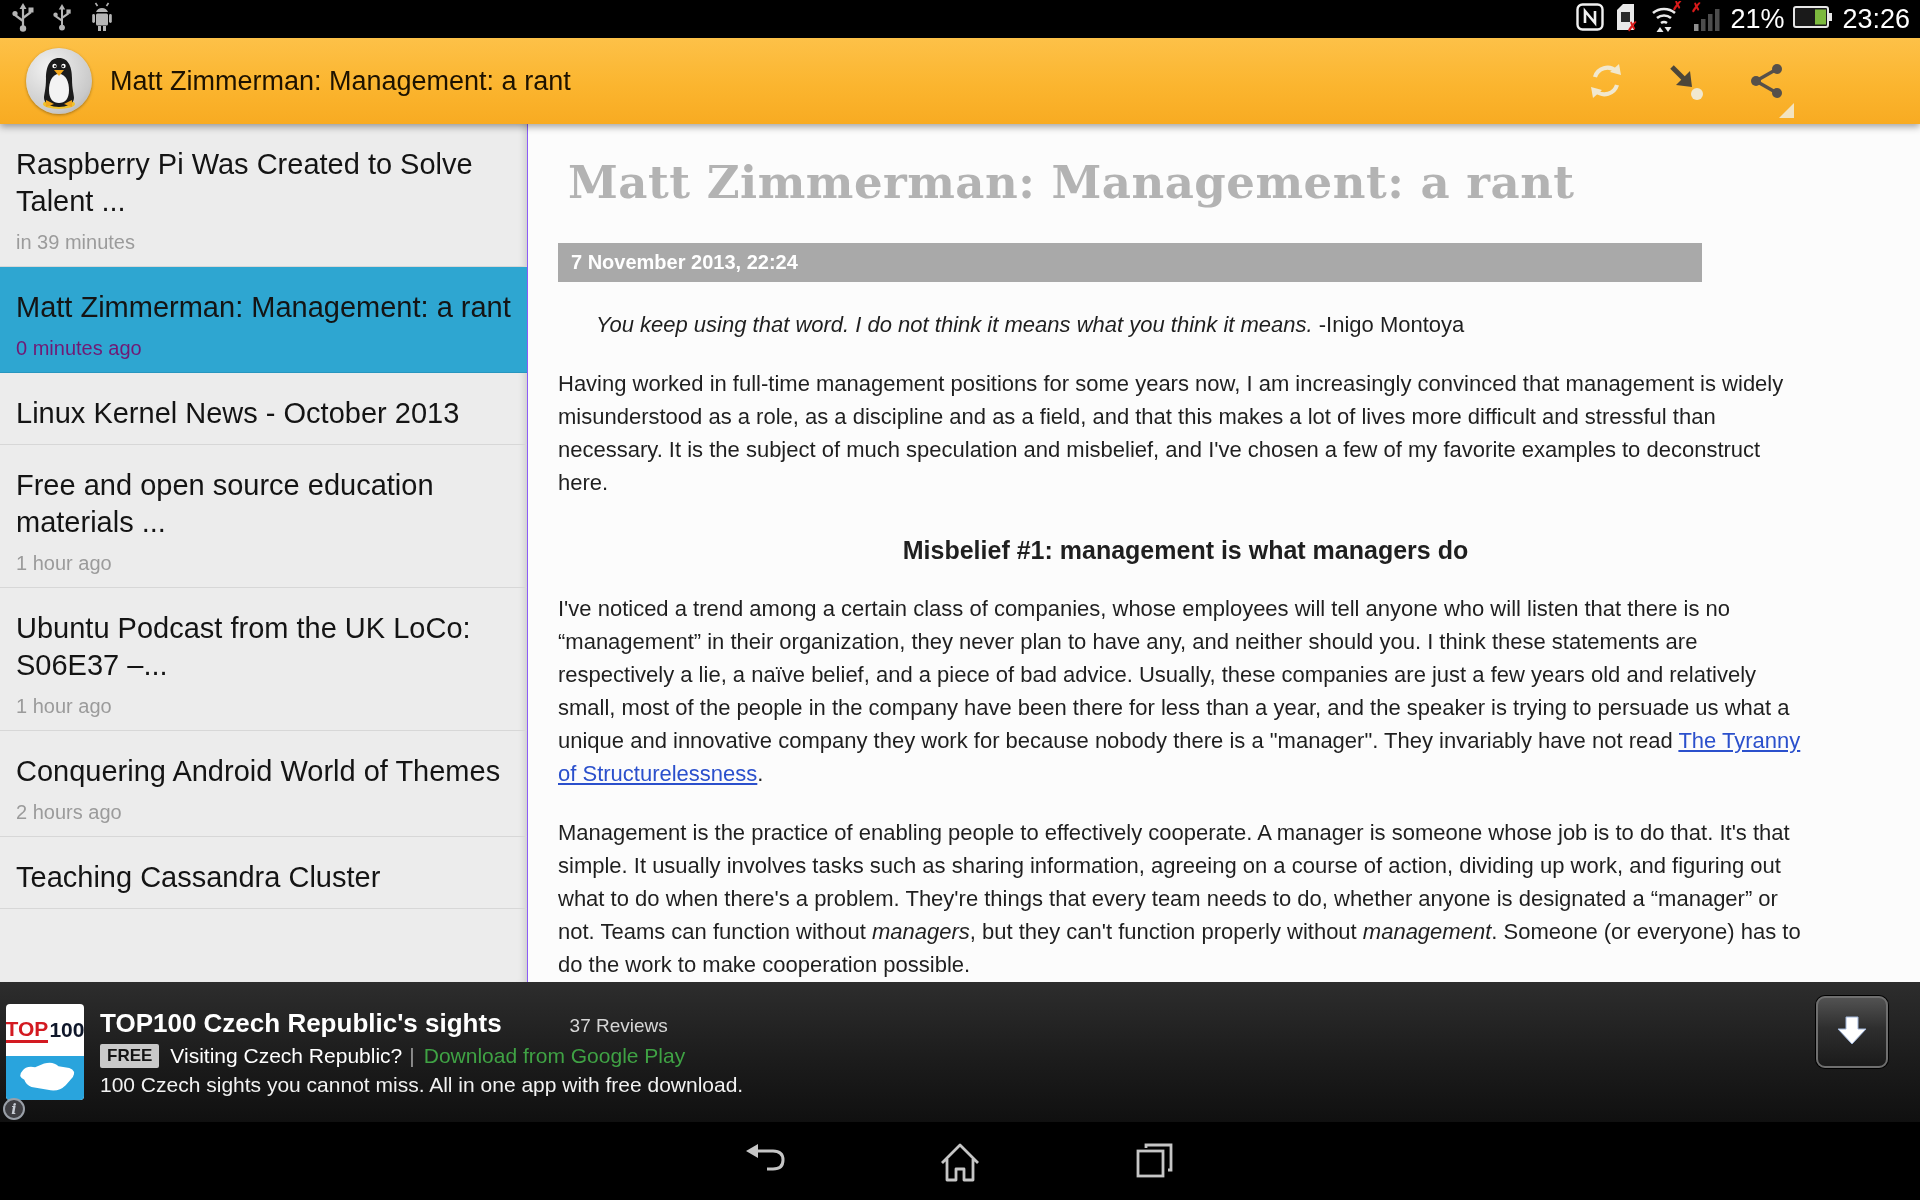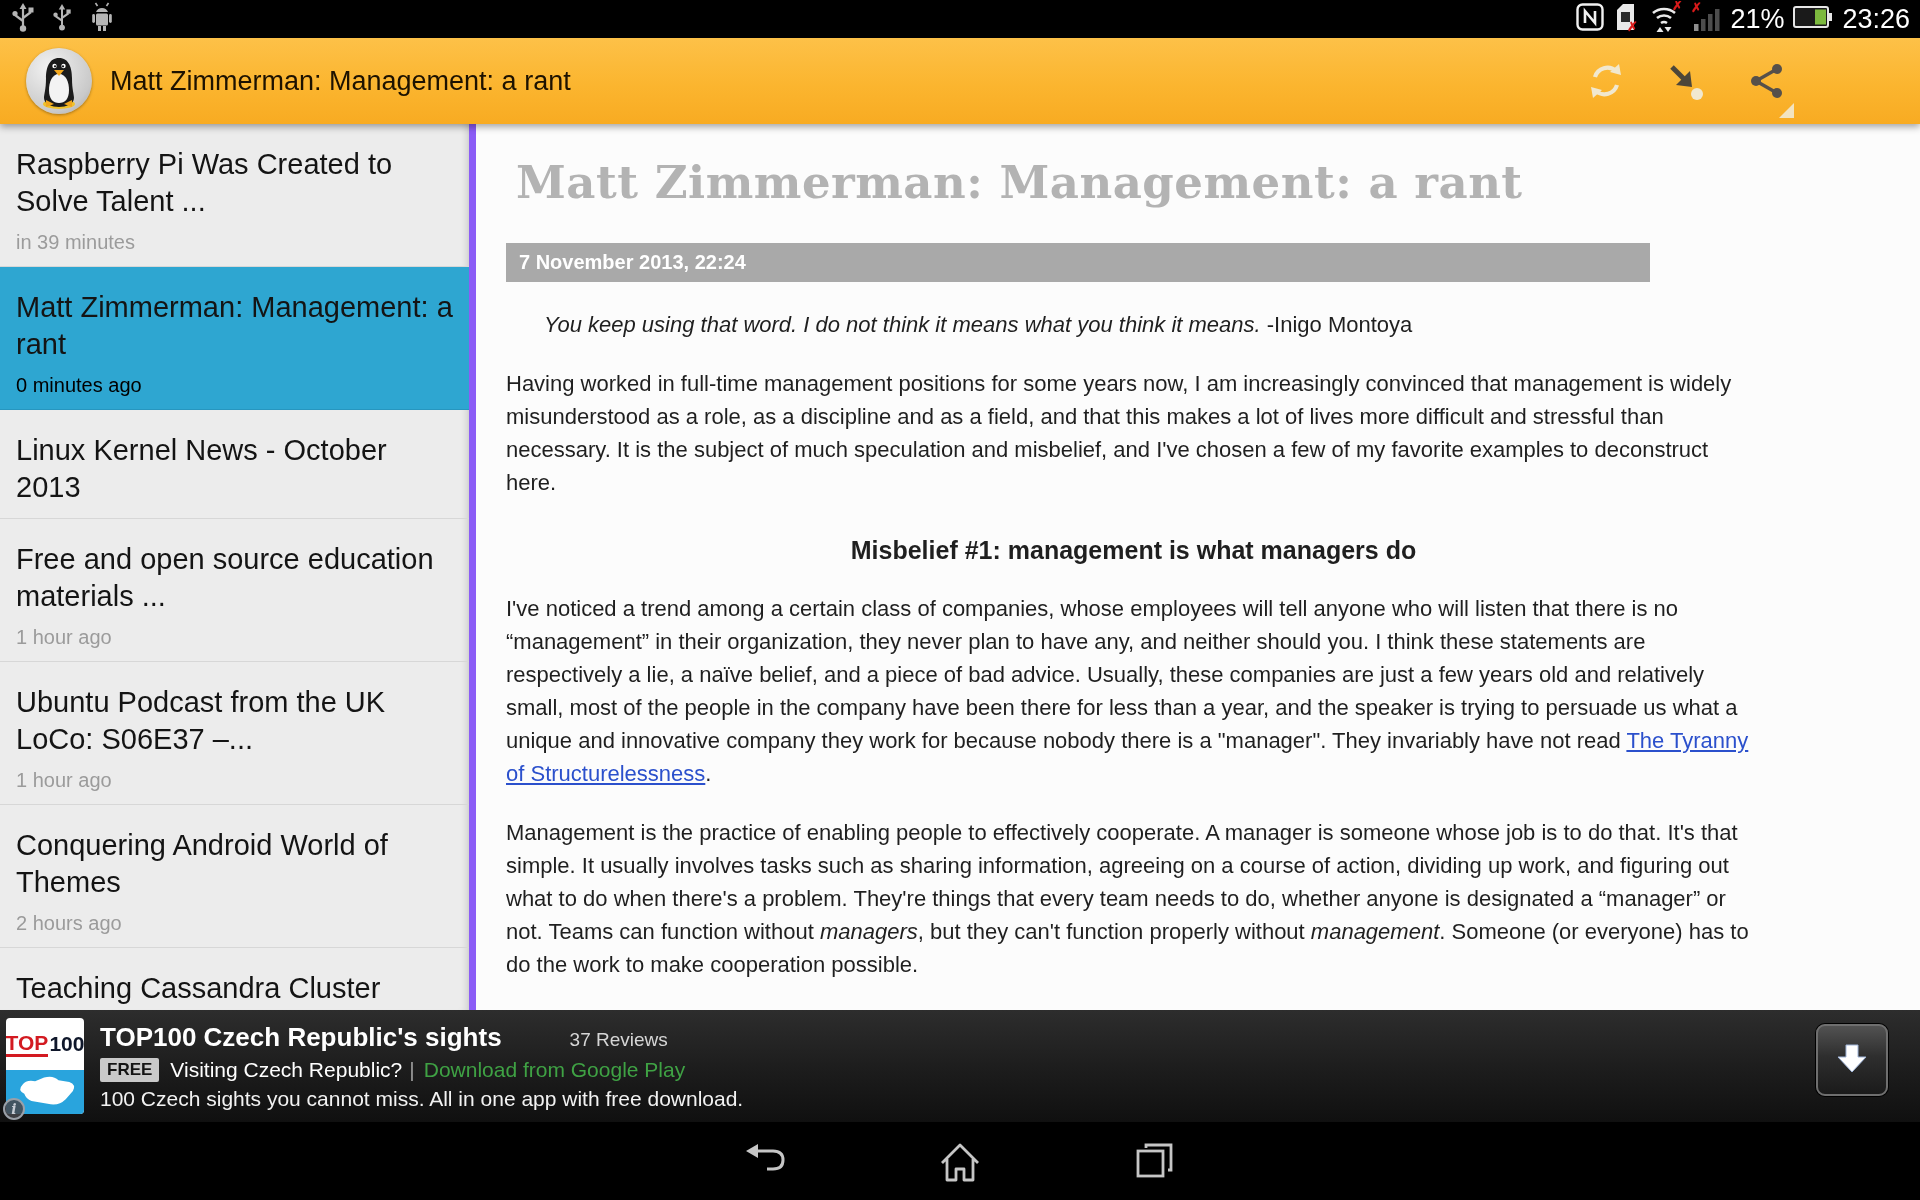--- a/index.html
+++ b/index.html
@@ -20,42 +20,42 @@
             display:flex; align-items:center; justify-content:center; box-shadow:0 1px 3px rgba(0,0,0,.35); flex:0 0 auto; }
   .ab-title { font-size:27px; color:#1d1200; margin-left:18px; white-space:nowrap; }
   .ab-icons { position:absolute; right:130px; top:0; height:86px; display:flex; align-items:center; gap:32px; }
   .ab-btn { width:48px; height:48px; display:flex; align-items:center; justify-content:center; }
   .ab-corner { position:absolute; right:126px; bottom:6px; width:0; height:0;
                border-left:15px solid transparent; border-bottom:15px solid #f1e9d2; opacity:.9; }
 
   
   .content { flex:1 1 auto; display:flex; min-height:0; }
 
-  .sidebar { width:476px; flex:0 0 auto; background:#ececec; border-right:7px solid #8b5cf6; overflow:hidden;
+  .sidebar { width:528px; flex:0 0 auto; background:#ececec; border-right:1px solid #8b5cf6; overflow:hidden;
              box-shadow:inset -8px 0 9px -7px rgba(0,0,0,.18); }
   .s-item { padding:22px 16px 12px 16px; border-bottom:1px solid #d7d7d7; cursor:pointer; }
   .si-title { font-size:29px; line-height:37px; color:#141414; }
   .si-time { font-size:20px; color:#9b9b9b; margin-top:11px; }
   .s-item.selected { background:#2ea6d1; border-bottom-color:#2796bf; }
-  .s-item.selected .si-time { color:#000000; }
+  .s-item.selected .si-time { color:#701a75; }
 
   .main { flex:1 1 auto; background:#fcfcfc; padding:26px 0 0 30px; overflow:hidden; position:relative; }
   .art-title { font-family:"DejaVu Serif",serif; font-weight:bold; font-size:45px; color:#b3b3b3;
                letter-spacing:.5px; margin:6px 0 0 10px; white-space:nowrap; }
   .datebar { margin-top:34px; width:1144px; height:39px; background:#a9a9a9; color:#ffffff;
              font-weight:bold; font-size:20px; display:flex; align-items:center; padding-left:13px; }
   .art-body { width:1255px; font-size:22px; line-height:33px; color:#1f1f1f; }
   .art-body .blk-quote { margin:26px 0 0 38px; }
   .art-body .blk-p { margin:26px 0 0 0; }
   .art-body .blk-h2 { margin:36px 0 0 0; font-size:25px; font-weight:bold; line-height:31px;text-align:center; }
   .art-body .seg-i { font-style:italic; }
   .art-body a { color:#2b50cc; text-decoration:underline; cursor:pointer; }
 
   
-  .adbar { height:112px; flex:0 0 auto; background:linear-gradient(180deg,#2d2d2d 0%,#1c1c1c 55%,#101010 100%);
+  .adbar { height:140px; flex:0 0 auto; background:linear-gradient(180deg,#2d2d2d 0%,#1c1c1c 55%,#101010 100%);
            display:flex; align-items:center; padding-left:6px; position:relative; color:#fff; z-index:4; }
   .ad-logo { width:78px; height:96px; border-radius:4px; overflow:hidden; background:#fff; flex:0 0 auto;
              display:flex; flex-direction:column; cursor:pointer; }
   .ad-logo-top { height:52px; display:flex; align-items:center; justify-content:center; gap:1px; }
   .ad-logo-top .t1 { color:#d31a21; font-weight:bold; font-size:21px; border-bottom:3px solid #d31a21; line-height:22px; }
   .ad-logo-top .t2 { color:#0f172a; font-weight:bold; font-size:21px; }
   .ad-logo-bot { flex:1; background:#29a4dd; display:flex; align-items:center; justify-content:center; }
   .ad-info { position:absolute; left:3px; bottom:2px; width:22px; height:22px; border-radius:50%;
              background:rgba(70,70,75,.85); border:2px solid #9aa0a8; color:#c7ccd4; font-size:14px; font-weight:bold;
              display:flex; align-items:center; justify-content:center; font-family:"DejaVu Serif",serif; font-style:italic; }

